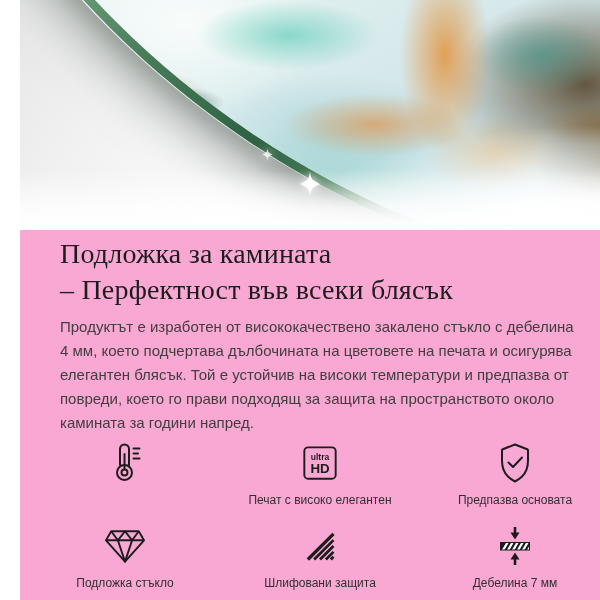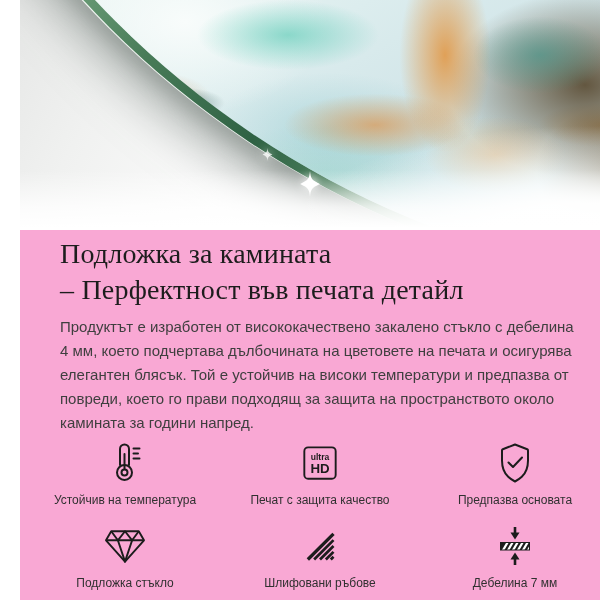--- a/index.html
+++ b/index.html
@@ -117,49 +117,48 @@
       <path d="M12 0 C12.8 7.5 13.5 8.2 21 12 C13.5 15.8 12.8 16.5 12 24 C11.2 16.5 10.5 15.8 3 12 C10.5 8.2 11.2 7.5 12 0 Z" fill="#ffffff"></path>
       <circle cx="12" cy="12" r="2.2" fill="#ffffff"></circle>
     </svg>
     <svg class="sparkle sparkle-small" viewBox="0 0 24 24">
       <path d="M12 0 C12.8 7.5 13.5 8.2 21 12 C13.5 15.8 12.8 16.5 12 24 C11.2 16.5 10.5 15.8 3 12 C10.5 8.2 11.2 7.5 12 0 Z" fill="#ffffff"></path>
     </svg>
     <div class="hero-fade"></div>
   </div>
 
   <div class="content">
-    <h1><span>Подложка за камината</span><br><span>– Перфектност във печата детайл</span></h1>
+    <h1><span>Подложка за камината</span><br><span>– Перфектност във всеки блясък</span></h1>
     <p class="description">Продуктът е изработен от висококачествено закалено стъкло с дебелина 4 мм, което подчертава дълбочината на цветовете на печата и осигурява елегантен блясък. Той е устойчив на високи температури и предпазва от повреди, което го прави подходящ за защита на пространството около камината за години напред.</p>
   </div>
 
   <div class="features">
     <div class="feature-row">
 
       <div class="feature">
         <div class="icon-box">
           <svg width="40" height="44" viewBox="0 0 40 44">
             <path class="icon-stroke" d="M15 24 V8 a4.5 4.5 0 0 1 9 0 V24" stroke-linecap="round"></path>
             <circle class="icon-stroke" cx="19.5" cy="31.5" r="7.5"></circle>
             <circle class="icon-stroke" cx="19.5" cy="31.5" r="3" stroke-width="1.8"></circle>
             <path class="icon-stroke" d="M19.5 28 V13" stroke-width="1.8" stroke-linecap="round"></path>
             <path class="icon-stroke" d="M28.5 7.5 h6 M28.5 12.5 h4.5 M28.5 17.5 h6" stroke-width="1.8" stroke-linecap="round"></path>
           </svg>
         </div>
-        <div class="feature-label">Устойчив на температура</div>
       </div>
 
       <div class="feature">
         <div class="icon-box">
           <svg width="38" height="38" viewBox="0 0 40 40">
             <rect class="icon-stroke" x="3.5" y="3.5" width="33" height="33" rx="4" stroke-width="2.4"></rect>
             <text class="ultra-text" x="20" y="16.5" font-size="9" font-weight="600">ultra</text>
             <text class="ultra-text" x="20" y="31" font-size="14" font-weight="700">HD</text>
           </svg>
         </div>
-        <div class="feature-label">Печат с защита качество</div>
+        <div class="feature-label">Печат с високо елегантен</div>
       </div>
 
       <div class="feature">
         <div class="icon-box">
           <svg width="40" height="44" viewBox="0 0 40 44">
             <path class="icon-stroke" d="M20 3.5 L32.2 8.2 Q33 8.5 33 9.5 V19.5 Q33 30 26.8 35.8 Q23.8 38.6 20 40.5 Q16.2 38.6 13.2 35.8 Q7 30 7 19.5 V9.5 Q7 8.5 7.8 8.2 Z" stroke-linejoin="round"></path>
             <path class="icon-stroke" d="M13.5 21.5 L18 26 L27 16.5" stroke-width="2.4" stroke-linecap="round" stroke-linejoin="round"></path>
           </svg>
         </div>
         <div class="feature-label">Предпазва основата</div>
@@ -183,21 +182,21 @@
       <div class="feature">
         <div class="icon-box">
           <svg width="36" height="36" viewBox="0 0 40 40">
             <path d="M6.5 35 L35 6.5" stroke="#1c1c1c" stroke-width="3.6"></path>
             <path d="M13.5 35 L35 13.5" stroke="#1c1c1c" stroke-width="3"></path>
             <path d="M20 35 L35 20" stroke="#1c1c1c" stroke-width="3"></path>
             <path d="M26.5 35 L35 26.5" stroke="#1c1c1c" stroke-width="3"></path>
             <path d="M32 35 L35 32" stroke="#1c1c1c" stroke-width="3"></path>
           </svg>
         </div>
-        <div class="feature-label">Шлифовани ръбове</div>
+        <div class="feature-label">Шлифовани защита</div>
       </div>
 
       <div class="feature">
         <div class="icon-box">
           <svg width="40" height="44" viewBox="0 0 40 44">
             <defs>
               <clipPath id="barclip">
                   <rect x="6" y="19" width="28" height="6.5"></rect>
                 </clipPath>
             </defs>

